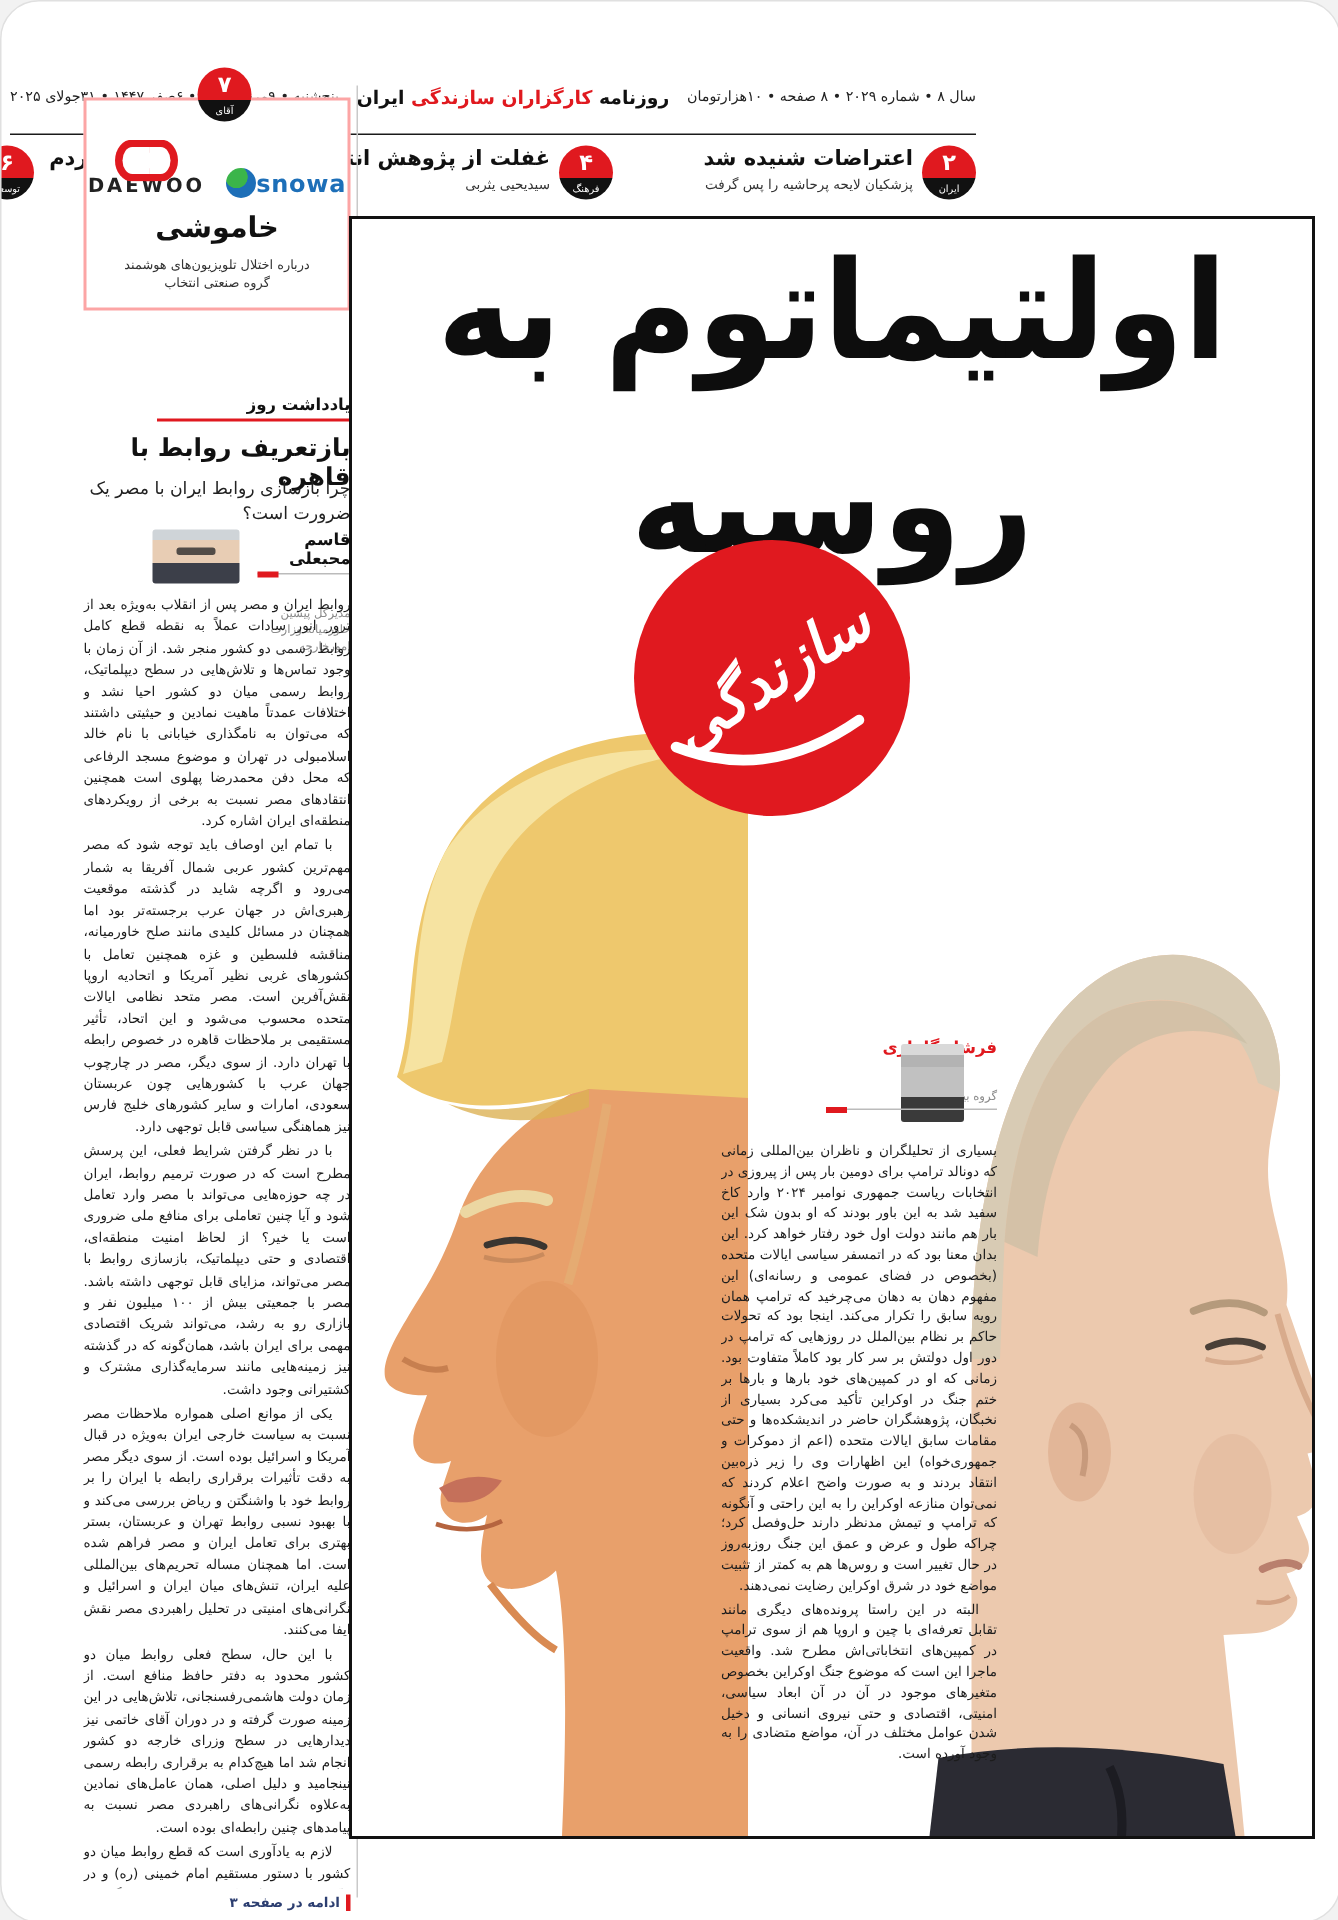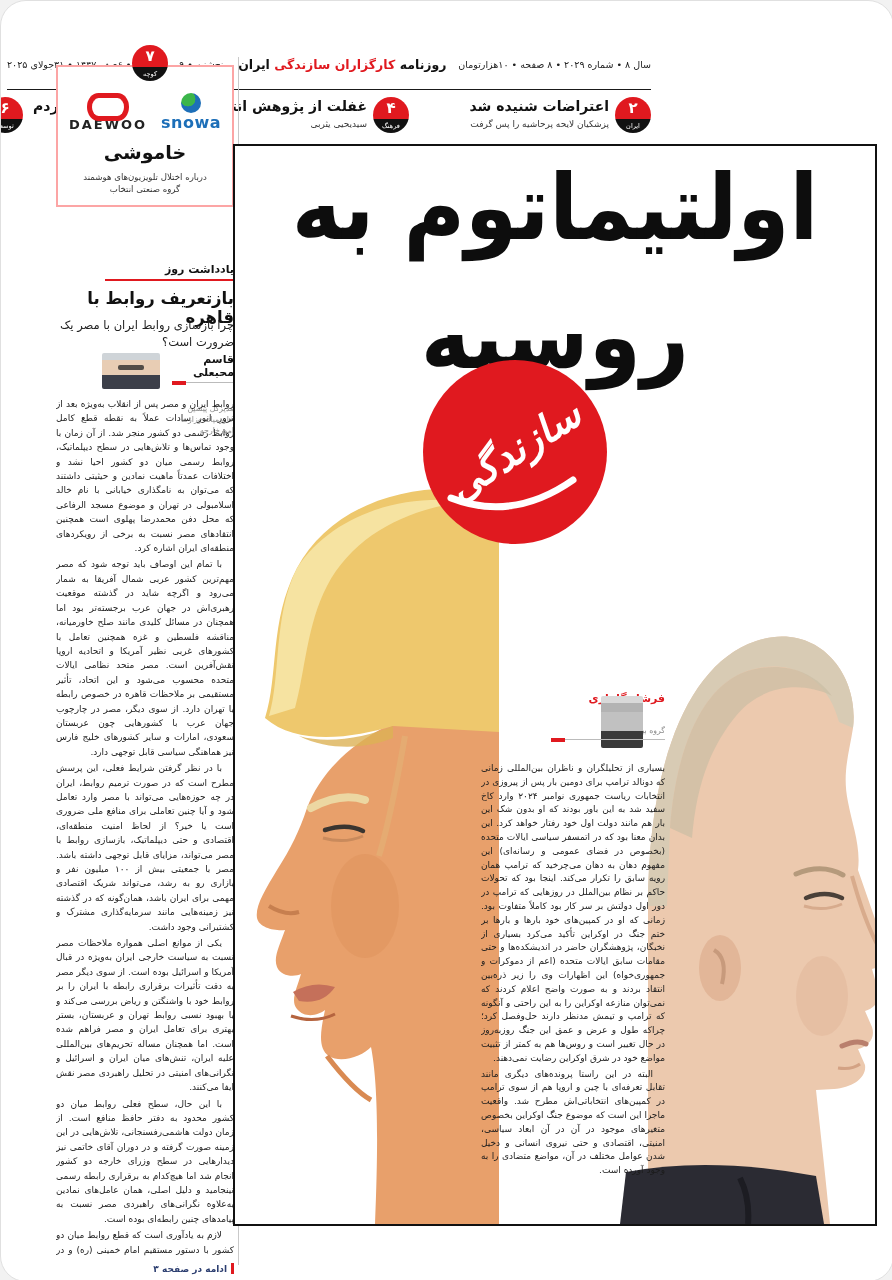--- a/index.html
+++ b/index.html
@@ -35,21 +35,21 @@
   
   .sidebar{position:absolute;top:44px;left:55px;width:178px;}
   .corner-badge{position:absolute;top:0;right:66px;z-index:3;}
   .adbox{position:absolute;top:20px;right:0;left:0;border:2px solid #fca5a5;background:#fff;padding:26px 8px 10px 8px;text-align:center;}
   .logos{display:flex;justify-content:center;align-items:flex-end;gap:14px;direction:ltr;}
   .daewoo{display:flex;flex-direction:column;align-items:center;}
   .daewoo-mark{width:46px;height:22px;position:relative;}
   .daewoo-mark .dshape{position:absolute;left:2px;top:0;width:18px;height:18px;border:5px solid #e0191f;border-radius:50% 0 0 50%;border-right:none;}
   .daewoo-mark .cshape{position:absolute;right:2px;top:0;width:18px;height:18px;border:5px solid #e0191f;border-radius:0 50% 50% 0;border-left:none;}
   .daewoo-word{font-size:13px;letter-spacing:2px;color:#222;font-weight:bold;margin-top:2px;}
-  .snowa{display:flex;flex-direction:column;align-items:center;}
+  .snowa{display:flex;flex-direction:row;align-items:center;}
   .snowa-globe{width:20px;height:20px;border-radius:50%;background:radial-gradient(circle at 35% 30%,#3bb54a 0 38%,#1d6fb8 40% 100%);}
   .snowa-word{font-size:16px;font-weight:bold;color:#1d6fb8;letter-spacing:.5px;}
   .ad-head{font-size:19px;font-weight:bold;line-height:24px;margin-top:8px;}
   .ad-sub{font-size:8.6px;color:#333;line-height:12px;margin-top:7px;}
   .section-label{position:absolute;top:218px;right:0;font-size:11px;font-weight:bold;border-bottom:2.5px solid #e0191f;padding-bottom:3px;padding-left:60px;}
   .note-title{position:absolute;top:244px;right:0;left:0;font-size:16.5px;font-weight:bold;}
   .note-sub{position:absolute;top:272px;right:0;left:0;font-size:11.5px;line-height:17px;color:#222;}
   .note-author{position:absolute;top:308px;right:0;left:0;height:42px;}
   .note-photo{position:absolute;left:46px;top:0;width:58px;height:36px;border-radius:2px;
     background:linear-gradient(to bottom,#cfd4d8 0 20%,#e8cdb4 20% 62%,#3c3f49 62% 100%);}
@@ -142,21 +142,21 @@
       </div>
 
     </div>
   </div>
 
   <div class="v-divider"></div>
 
   <aside class="sidebar">
     <div class="corner-badge badge">
       <span class="num">۷</span>
-      <span class="sec">کوچه</span>
+      <span class="sec">آقای</span>
     </div>
     <div class="adbox">
       <div class="logos">
         <div class="daewoo">
           <div class="daewoo-mark">
             <span class="dshape"></span>
               <span class="cshape"></span>
           </div>
           <div class="daewoo-word">DAEWOO</div>
         </div>

